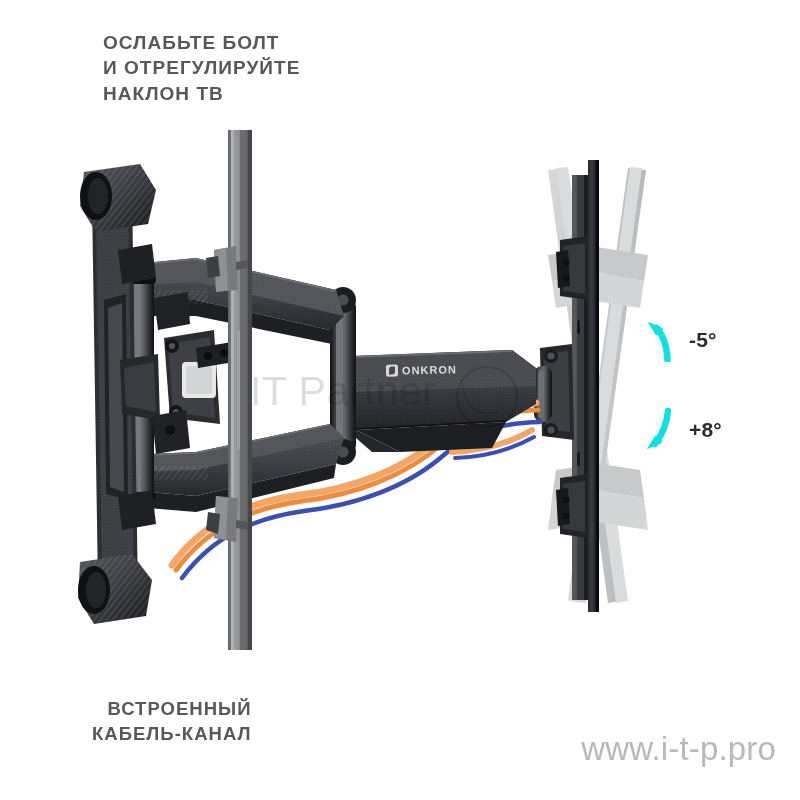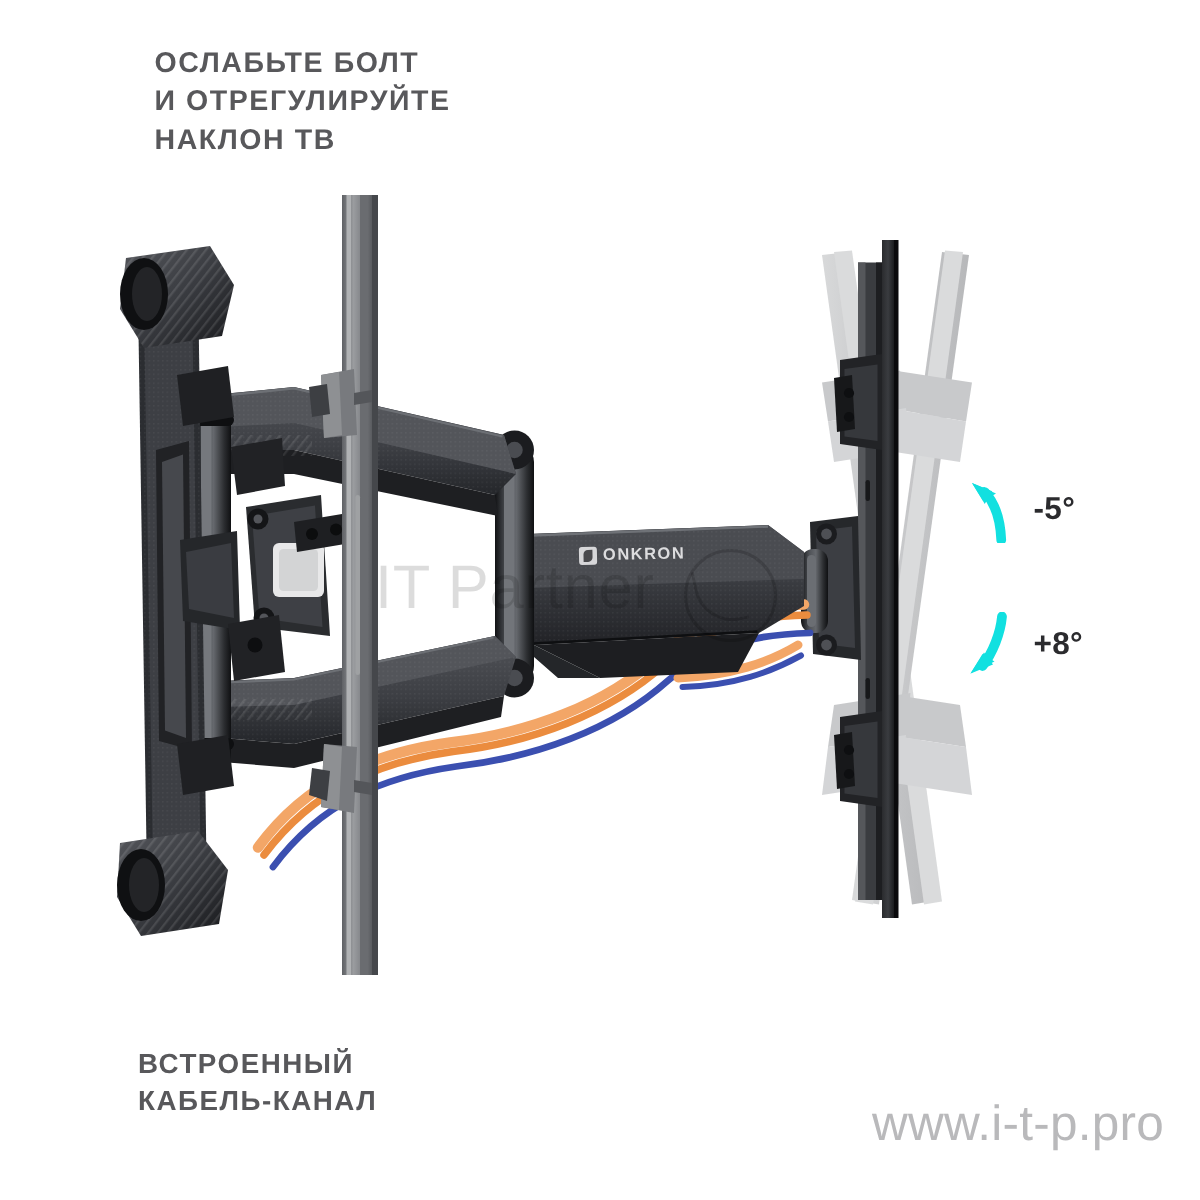--- a/index.html
+++ b/index.html
@@ -20,21 +20,21 @@
     color:#58585b;
     font-weight:700;
     letter-spacing:0.055em;
     line-height:1.33;
     text-transform:uppercase;
     white-space:pre-line;
     font-size:19px;
     user-select:none;
   }
   #caption-top{ left:92px; top:30px;margin-left:11px; }
-  #caption-bottom{ left:92px; top:697px; font-size:18.5px; }
+  #caption-bottom{ left:92px; top:697px; font-size:18.5px;text-align:right; }
 
   
   .tilt-row{
     position:absolute;
     display:flex; align-items:center; gap:10px;
   }
   #tilt-up{ left:645px; top:318px; }
   #tilt-down{ left:645px; top:408px; }
   .tilt-label{
     color:#2b2b2e;

